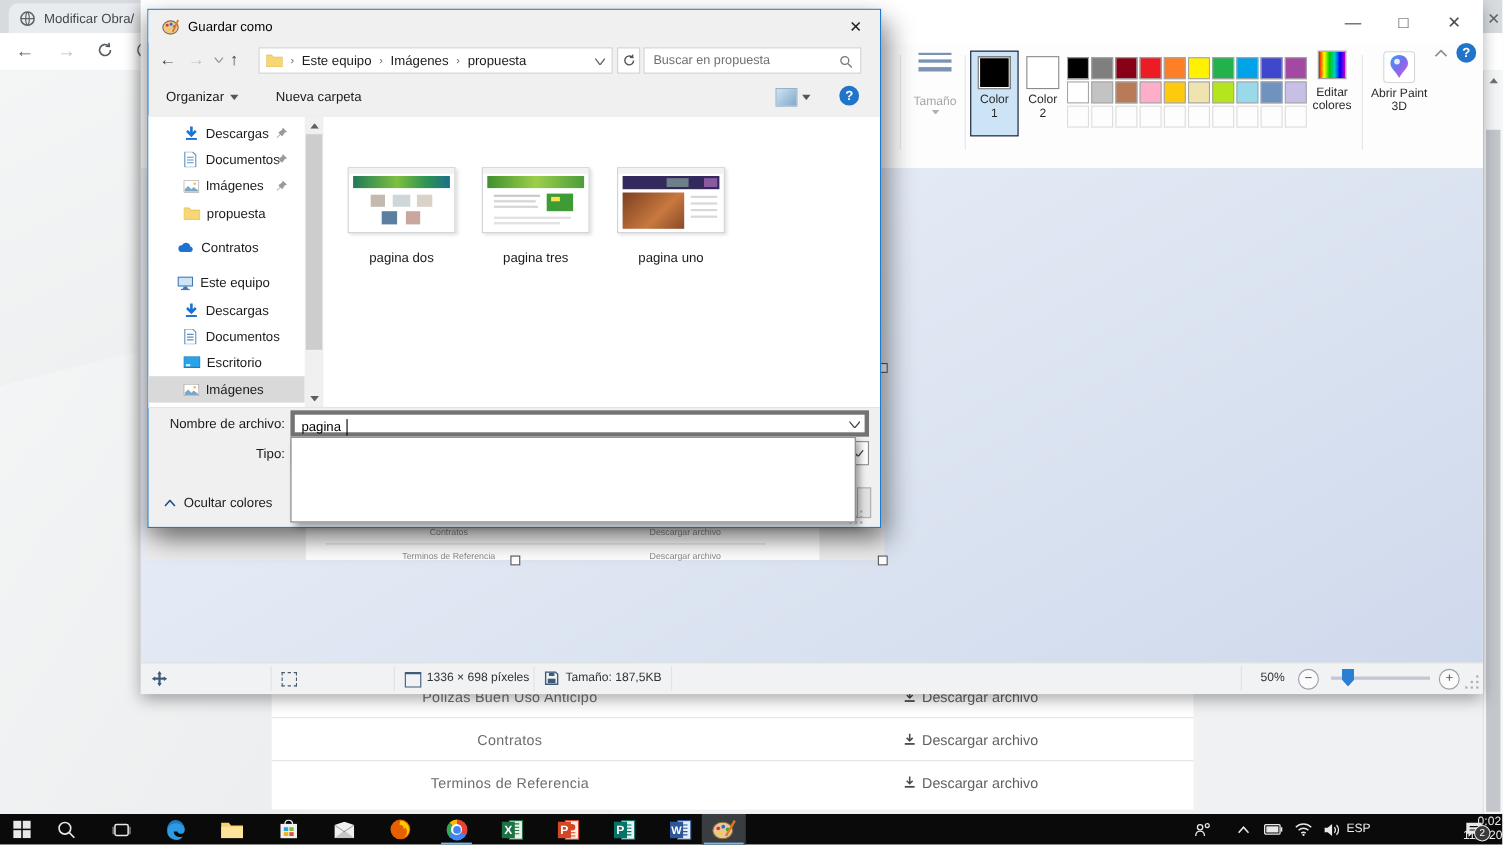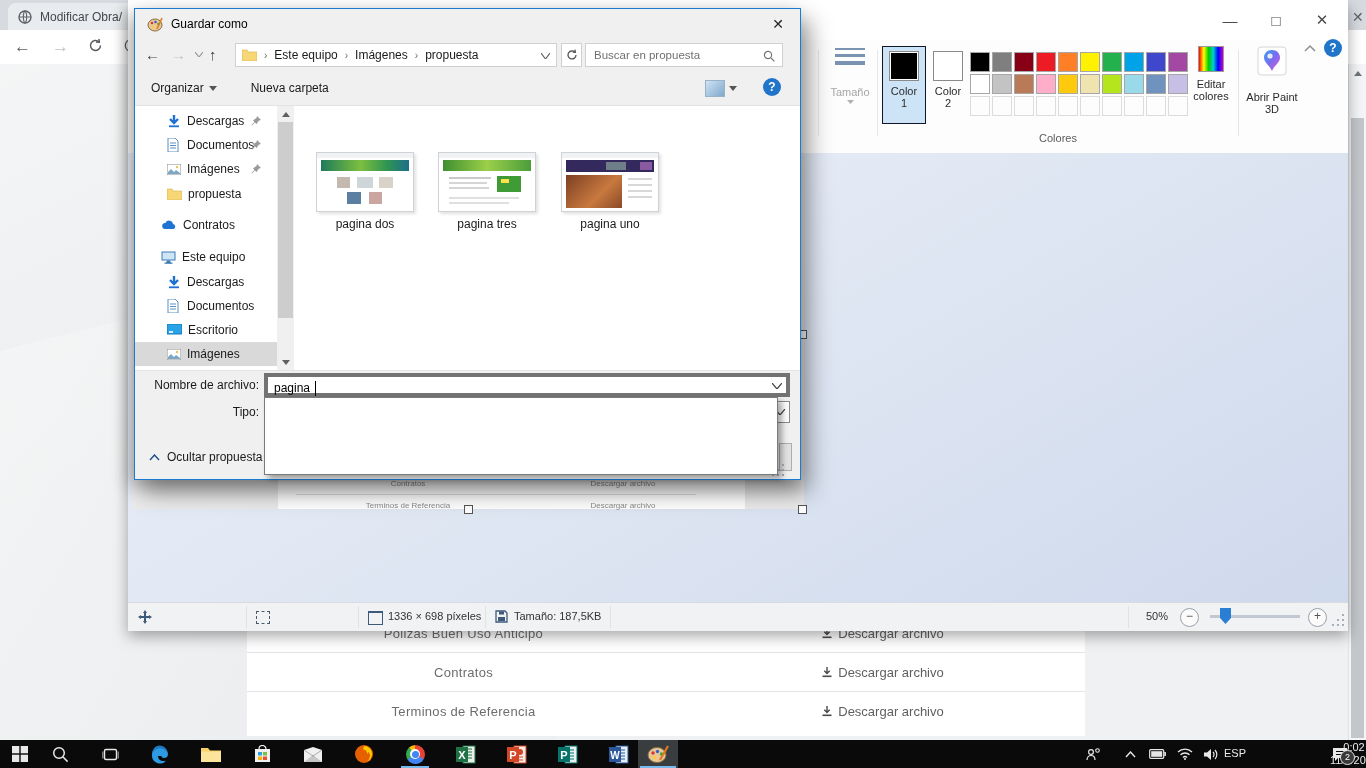--- a/index.html
+++ b/index.html
@@ -57,21 +57,21 @@
   .sbox{position:absolute;left:450px;top:2px;width:198px;height:24px;background:#fff;border:1px solid #d0d0d0;box-sizing:border-box;display:flex;align-items:center;padding-left:8px;color:#707070;font-size:11.5px;}
   .d-toolbar{position:absolute;left:0;top:64px;width:100%;height:30px;display:flex;align-items:center;}
   .d-body{position:absolute;left:0;top:96px;width:100%;height:264px;background:#ffffff;border-top:1px solid #e4e4e4;border-bottom:1px solid #e4e4e4;}
   .side-item{position:absolute;left:0;width:142px;height:24px;display:flex;align-items:center;font-size:12px;color:#1a1a1a;}
   .side-sel{background:#d9d9d9;}
   .sscroll{position:absolute;left:142px;top:0;width:17px;height:264px;background:#f0f0f0;}
   .sarrow{position:absolute;left:0;width:17px;height:16px;display:flex;align-items:center;justify-content:center;color:#606060;}
   .sthumb{position:absolute;left:1px;top:16px;width:15px;height:196px;background:#cdcdcd;}
   .thumb{position:absolute;width:98px;text-align:center;}
   .t-img{position:relative;width:96px;height:58px;background:#fff;border:1px solid #cfd2d6;box-shadow:2px 2px 3px rgba(0,0,0,.12);overflow:hidden;}
-  .t-label{margin-top:5px;font-size:12px;color:#1a1a1a;}
+  .t-label{margin-top:15px;font-size:12px;color:#1a1a1a;}
   .d-row-label{position:absolute;left:0;width:124px;text-align:right;font-size:12px;color:#1a1a1a;}
   .combo{position:absolute;left:129px;width:526px;height:24px;background:#fff;box-sizing:border-box;}
   .combo-chev{position:absolute;right:4px;top:6px;color:#444;}
   .d-dropdown{position:absolute;left:129px;top:388px;width:512px;height:76px;background:#ffffff;border:1px solid #7a7a7a;box-shadow:4px 4px 6px rgba(0,0,0,.35);z-index:6;}
   .gripdots{position:absolute;right:18px;bottom:4px;width:14px;height:14px;}
   .dot{position:absolute;width:2px;height:2px;background:#a9afb8;}
 
   
   .taskbar{left:0;top:740px;width:1366px;height:28px;background:#0a0a0a;}
   .tb-ic{position:absolute;top:2px;width:24px;height:24px;display:flex;align-items:center;justify-content:center;}
@@ -245,23 +245,22 @@
               <linearGradient id="p3d" x1="0" y1="0" x2="1" y2="1">
                 <stop offset="0" stop-color="#3aa0f0"></stop>
                 <stop offset=".5" stop-color="#7b6cf0"></stop>
                 <stop offset="1" stop-color="#e05ad0"></stop>
               </linearGradient>
             </defs>
             <rect x="1" y="1" width="28" height="28" rx="3" fill="#fff" stroke="#d4d6da"></rect>
             <path d="M15 4c5 0 8 3.6 8 7.6 0 4.8-4.4 6.6-8 13.4-3.6-6.8-8-8.6-8-13.4C7 7.6 10 4 15 4z" fill="url(#p3d)"></path>
             <circle cx="13" cy="10" r="2.6" fill="#fff" opacity=".85"></circle>
           </svg>
-        <span style="margin-top:15px;width:52px;">Abrir Paint 3D</span>
-      </div>
-      <div class="grplabel" style="left:754px;width:352px;">Colores</div>
+        <span style="margin-top:3px;width:52px;">Abrir Paint 3D</span>
+      </div>
     </div>
 
     <div class="p-canvasarea">
       <div class="canvas">
         <div class="mini-card">
           <div class="mini-row" style="top:315px;">
             <div class="mini-label" style="margin-left:30px;">Contratos</div>
             <div class="mini-link">Descargar archivo</div>
           </div>
           <div style="position:absolute;left:18px;top:334px;width:400px;height:1px;background:#dedede;"></div>
@@ -536,21 +535,21 @@
     </div>
 
     <div class="abs" style="left:644px;top:434px;width:11px;height:26px;background:#e1e1e1;border:1px solid #adadad;"></div>
 
     <div class="d-dropdown"></div>
 
     <div class="abs" style="left:14px;top:441px;display:flex;align-items:center;gap:7px;">
       <svg width="11" height="7" viewBox="0 0 11 7">
           <path d="M1 6l4.5-5L10 6" fill="none" stroke="#1a4f8a" stroke-width="1.4"></path>
         </svg>
-      <span>Ocultar propuesta</span>
+      <span>Ocultar colores</span>
     </div>
     <div class="gripdots" style="right:16px;bottom:3px;">
       <div class="dot" style="right:0;bottom:0;"></div>
         <div class="dot" style="right:5px;bottom:0;"></div>
         <div class="dot" style="right:0;bottom:5px;"></div>
         <div class="dot" style="right:10px;bottom:0;"></div>
         <div class="dot" style="right:0;bottom:10px;"></div>
         <div class="dot" style="right:5px;bottom:5px;"></div>
     </div>
   </div>

